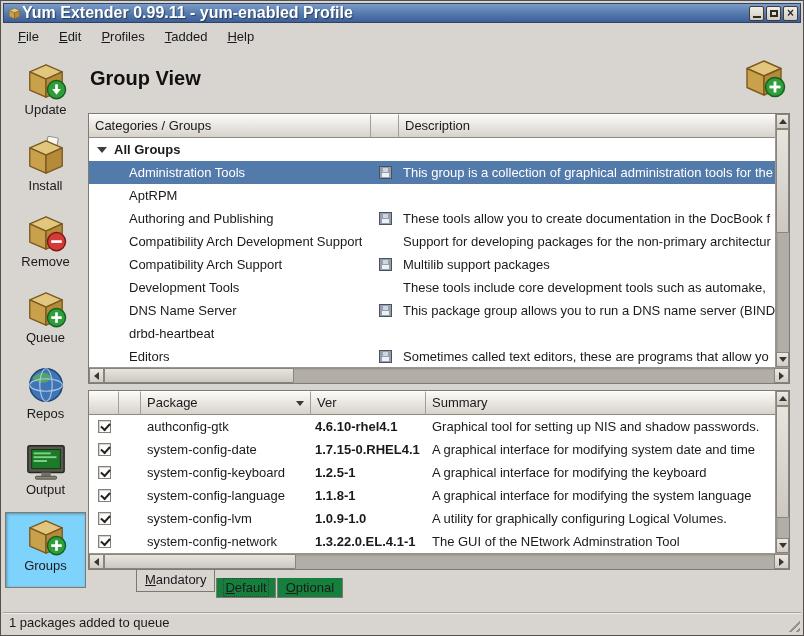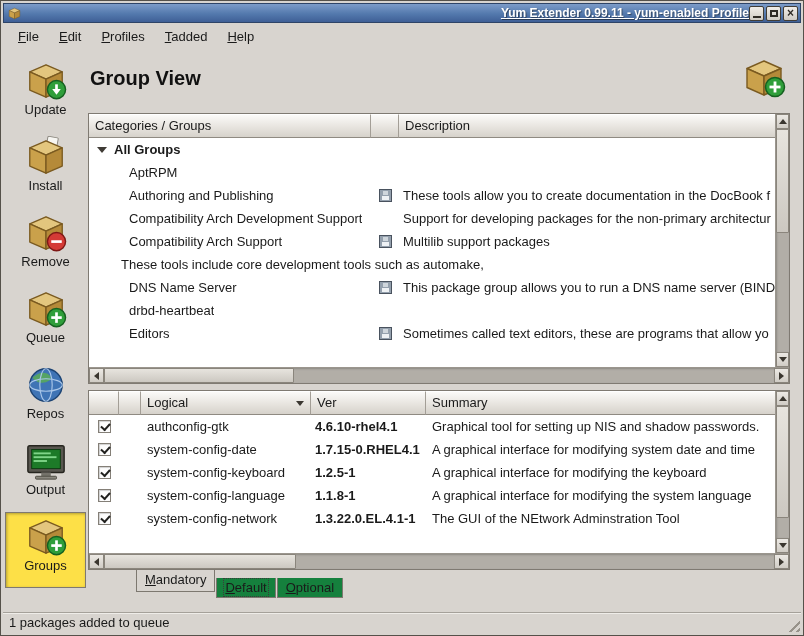--- a/index.html
+++ b/index.html
@@ -14,22 +14,22 @@
   }
 
   
   .titlebar {
     position:absolute; left:2px; right:2px; top:2px; height:20px;
     background:linear-gradient(to bottom,#7c9bc8,#5379ad 55%,#3f5f96);
     border:1px solid #2e4467; display:flex; align-items:center;
   }
   .tb-icon { width:15px; height:15px; margin-left:3px; flex:0 0 auto; }
   .tb-title {
-    flex:1; text-align:right; color:#fff; font-weight:bold; font-size:12px;
-    text-shadow:1px 1px 1px rgba(0,0,0,.45); white-space:nowrap; overflow:hidden;text-decoration:underline;
+    flex:1; text-align:left; color:#fff; font-weight:bold; font-size:16px;
+    text-shadow:1px 1px 1px rgba(0,0,0,.45); white-space:nowrap; overflow:hidden;
   }
   .tb-buttons { display:flex; gap:2px; margin-right:2px; }
   .tb-btn {
     width:15px; height:15px; border:1px solid #413d36; border-radius:2px;
     background:linear-gradient(#f0ede8,#cfcbc4);
     display:flex; align-items:center; justify-content:center; color:#2e2b26;
   }
   .g-min { width:8px; height:2px; background:#2e2b26; margin-top:7px; }
   .g-max { width:8px; height:7px; border:2px solid #2e2b26; }
   .g-close { font-size:12px; font-weight:bold; line-height:11px; }
@@ -47,21 +47,21 @@
     position:absolute; left:2px; top:48px; width:85px; bottom:24px;
     padding-top:7px;
   }
   .side-item {
     width:81px; height:76px; margin:0 auto; text-align:center;
     padding-top:3px; border:1px solid transparent;
   }
   .side-item .icn { width:46px; height:42px; display:block; margin:0 auto; }
   .side-label { display:block; margin-top:0; font-size:13px; }
   .side-item.selected {
-    background:#fde047; border:1px solid #7e7971;
+    background:#7dd3fc; border:1px solid #7e7971;
     box-shadow:inset 1px 1px 3px rgba(0,0,0,.3);
   }
 
   
   .main { position:absolute; left:87px; top:48px; right:3px; bottom:24px; }
   .page-title { position:absolute; left:2px; top:18px; font-size:20px; font-weight:bold; color:#111; }
   .header-icon { position:absolute; right:12px; top:6px; width:48px; height:46px; }
 
   
   .scrollbox { position:absolute; left:0; width:702px; border:1px solid #7f7a72; background:#fff; }
@@ -316,20 +316,29 @@
 
             <div class="grow root-row">
               <div class="gc-name">
                   <span class="expander"></span>
                   <span>All Groups</span>
                 </div>
               <div class="gc-icon"></div>
                 <div class="gc-desc"></div>
             </div>
 
+            <div class="grow selected">
+              <div class="gc-name">
+                  <span class="child-name">Administration Tools</span>
+                </div>
+              <div class="gc-icon">
+                  <span class="floppy show"></span>
+                </div>
+              <div class="gc-desc">This group is a collection of graphical administration tools for the</div>
+            </div>
             <div class="grow">
               <div class="gc-name">
                   <span class="child-name">AptRPM</span>
                 </div>
               <div class="gc-icon">
                   <span class="floppy"></span>
                 </div>
               <div class="gc-desc"></div>
             </div>
             <div class="grow">
@@ -353,20 +362,23 @@
             <div class="grow">
               <div class="gc-name">
                   <span class="child-name">Compatibility Arch Support</span>
                 </div>
               <div class="gc-icon">
                   <span class="floppy show"></span>
                 </div>
               <div class="gc-desc">Multilib support packages</div>
             </div>
             <div class="grow">
+              <div class="gc-name">
+                  <span class="child-name">Development Tools</span>
+                </div>
               <div class="gc-icon">
                   <span class="floppy"></span>
                 </div>
               <div class="gc-desc">These tools include core development tools such as automake,</div>
             </div>
             <div class="grow">
               <div class="gc-name">
                   <span class="child-name">DNS Name Server</span>
                 </div>
               <div class="gc-icon">
@@ -420,21 +432,21 @@
       </div>
     </div>
 
     <div class="pkg-block">
       <div class="pkg-box">
         <div class="sb-row">
           <div class="tbl">
             <div class="thead">
               <div class="hc" style="width:30px;"></div>
               <div class="hc" style="width:22px;"></div>
-              <div class="hc" style="width:170px;"><span>Logical</span><span class="sort-arrow"></span></div>
+              <div class="hc" style="width:170px;"><span>Package</span><span class="sort-arrow"></span></div>
               <div class="hc" style="width:115px;">Ver</div>
               <div class="hc">Summary</div>
             </div>
             <div class="rows pkg-rows">
 
               <div class="prow">
                 <div class="pc-check">
                     <span class="checkbox checked"></span>
                   </div>
                 <div class="pc-gap"></div>
@@ -467,20 +479,29 @@
                 <div class="pc-gap"></div>
                 <div class="pc-pkg">system-config-language</div>
                 <div class="pc-ver">1.1.8-1</div>
                 <div class="pc-sum">A graphical interface for modifying the system language</div>
               </div>
               <div class="prow">
                 <div class="pc-check">
                     <span class="checkbox checked"></span>
                   </div>
                 <div class="pc-gap"></div>
+                <div class="pc-pkg">system-config-lvm</div>
+                <div class="pc-ver">1.0.9-1.0</div>
+                <div class="pc-sum">A utility for graphically configuring Logical Volumes.</div>
+              </div>
+              <div class="prow">
+                <div class="pc-check">
+                    <span class="checkbox checked"></span>
+                  </div>
+                <div class="pc-gap"></div>
                 <div class="pc-pkg">system-config-network</div>
                 <div class="pc-ver">1.3.22.0.EL.4.1-1</div>
                 <div class="pc-sum">The GUI of the NEtwork Adminstration Tool</div>
               </div>
 
             </div>
           </div>
           <div class="vscroll">
             <div class="sb-btn">
                 <span class="tri tri-up"></span>

